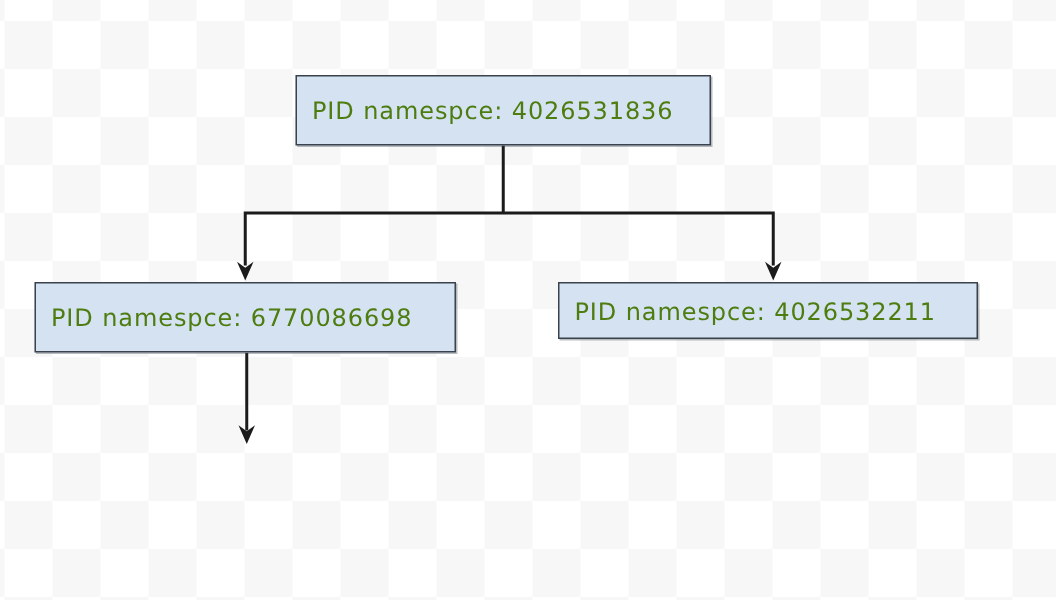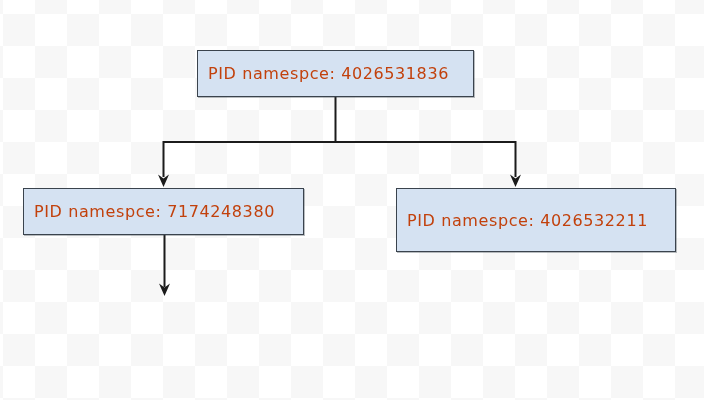--- a/index.html
+++ b/index.html
@@ -32,26 +32,26 @@
     background: #d5e2f2;
     border: 1.5px solid #3a434d;
     box-shadow: 1px 1px 0 rgba(55, 65, 75, 0.35);
     display: flex;
     align-items: center;
     padding-left: 10px;
   }
   .node-label {
     font-size: 16px;
     letter-spacing: 0.6px;
-    color: #c2410c;
+    color: #4d7c0f;
     white-space: nowrap;
   }
   #node-root        { left: 197px; top: 50px;  width: 277px; height: 47px; }
   #node-child-left  { left: 23px;  top: 188px; width: 281px; height: 47px; }
-  #node-child-right { left: 396px; top: 188px; width: 280px; height: 64px; }
+  #node-child-right { left: 372px; top: 188px; width: 280px; height: 38px; }
   #node-grandchild  { left: 24px;  top: 297px; width: 281px; height: 47px; }
 </style>
 </head>
 <body>
 
 <div class="canvas">
 
   <svg class="edge-layer" viewBox="0 0 704 400" xmlns="http://www.w3.org/2000/svg">
     <g stroke="#1b1b1b" stroke-width="2" fill="none">
 
@@ -66,21 +66,21 @@
       <path d="M515.5 187 L510 174.5 L515.5 178.5 L521 174.5 Z"></path>
       <path d="M164.5 296 L159 283.5 L164.5 287.5 L170 283.5 Z"></path>
     </g>
   </svg>
 
   <div class="node" id="node-root">
     <span class="node-label">PID namespce: 4026531836</span>
   </div>
 
   <div class="node" id="node-child-left">
-    <span class="node-label">PID namespce: 7174248380</span>
+    <span class="node-label">PID namespce: 6770086698</span>
   </div>
 
   <div class="node" id="node-child-right">
     <span class="node-label">PID namespce: 4026532211</span>
   </div>
 
 
 </div>
 
 </body></html>

